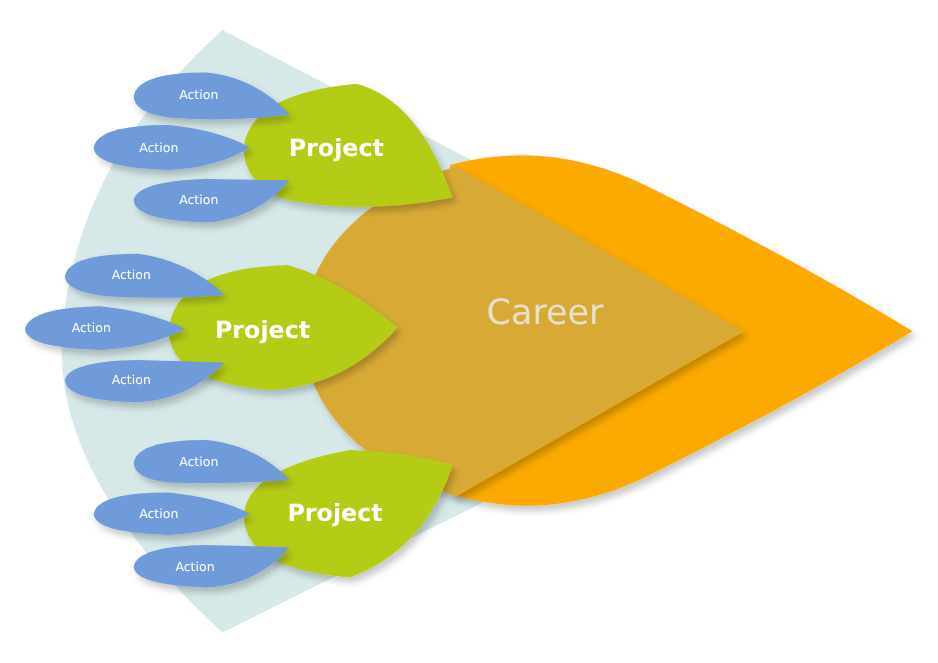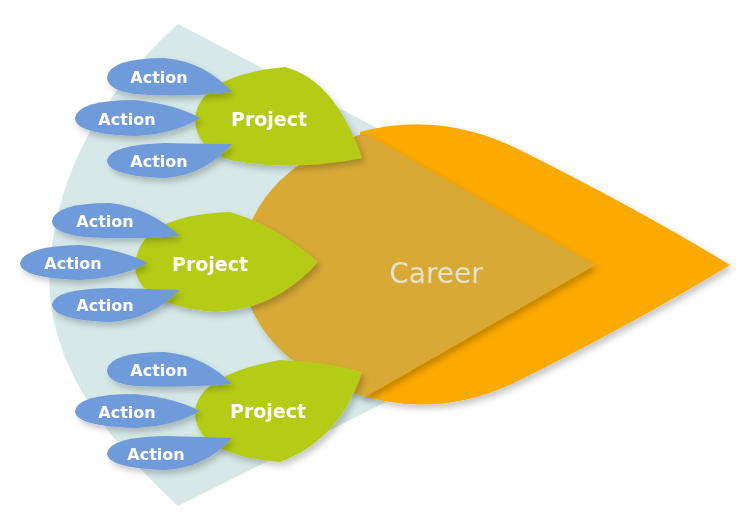--- a/index.html
+++ b/index.html
@@ -1,19 +1,19 @@
 <!DOCTYPE html>
 <html><head>
 <meta charset="utf-8">
 <style>
   html, body { margin:0; padding:0; background:#ffffff; }
   body { width:750px; height:530px; position:relative; overflow:hidden; font-family:"DejaVu Sans", sans-serif; }
   svg.diagram { position:absolute; left:0; top:0; }
   .lbl { position:absolute; color:#ffffff; white-space:nowrap; transform:translate(-50%,-50%); pointer-events:none; }
-  .lbl.action { font-size:16px;font-weight:bold; }
+  .lbl.action { font-size:10px; }
   .lbl.project { font-size:19px;font-weight:bold; }
   .lbl.career { font-size:28px; color:#e6e0cc; }
 </style>
 </head>
 <body>
 
 <svg class="diagram" width="750" height="530" viewBox="0 0 750 530">
   <defs>
     <filter id="sh" x="-20%" y="-20%" width="150%" height="150%">
       <feDropShadow dx="3" dy="4" stdDeviation="3" flood-color="#000" flood-opacity="0.22"></feDropShadow>
@@ -38,21 +38,21 @@
 
   <path filter="url(#sh)" d="M52,221 Q55,203 110,203 Q150,208 180,236 Q130,240 85,237 Q52,233 52,221 Z" fill="#6f9bdb"></path>
   <path filter="url(#sh)" d="M20,263 Q24,246 80,245 Q120,249 148,263 Q120,278 80,280 Q20,278 20,263 Z" fill="#6f9bdb"></path>
   <path filter="url(#sh)" d="M52,304 Q55,289 110,288 Q150,289 180,290 Q150,320 110,322 Q52,320 52,304 Z" fill="#6f9bdb"></path>
 
   <path filter="url(#sh)" d="M107,370 Q110,352 165,352 Q205,356 232,384 Q180,388 135,386 Q107,383 107,370 Z" fill="#6f9bdb"></path>
   <path filter="url(#sh)" d="M75,411 Q78,394 135,394 Q175,398 200,411 Q175,426 135,428 Q75,426 75,411 Z" fill="#6f9bdb"></path>
   <path filter="url(#sh)" d="M107,453 Q110,437 165,436 Q205,437 232,438 Q205,468 165,470 Q107,468 107,453 Z" fill="#6f9bdb"></path>
 </svg>
 
-<div class="lbl career" style="left:436px;top:273px;">Career</div>
+<div class="lbl career" style="left:436px;top:250px;">Career</div>
 
 <div class="lbl project" style="left:269px;top:119px;">Project</div>
 <div class="lbl project" style="left:210px;top:264px;">Project</div>
 <div class="lbl project" style="left:268px;top:411px;">Project</div>
 
 <div class="lbl action" style="left:159px;top:77px;">Action</div>
 <div class="lbl action" style="left:127px;top:119px;">Action</div>
 <div class="lbl action" style="left:159px;top:161px;">Action</div>
 
 <div class="lbl action" style="left:105px;top:221px;">Action</div>

